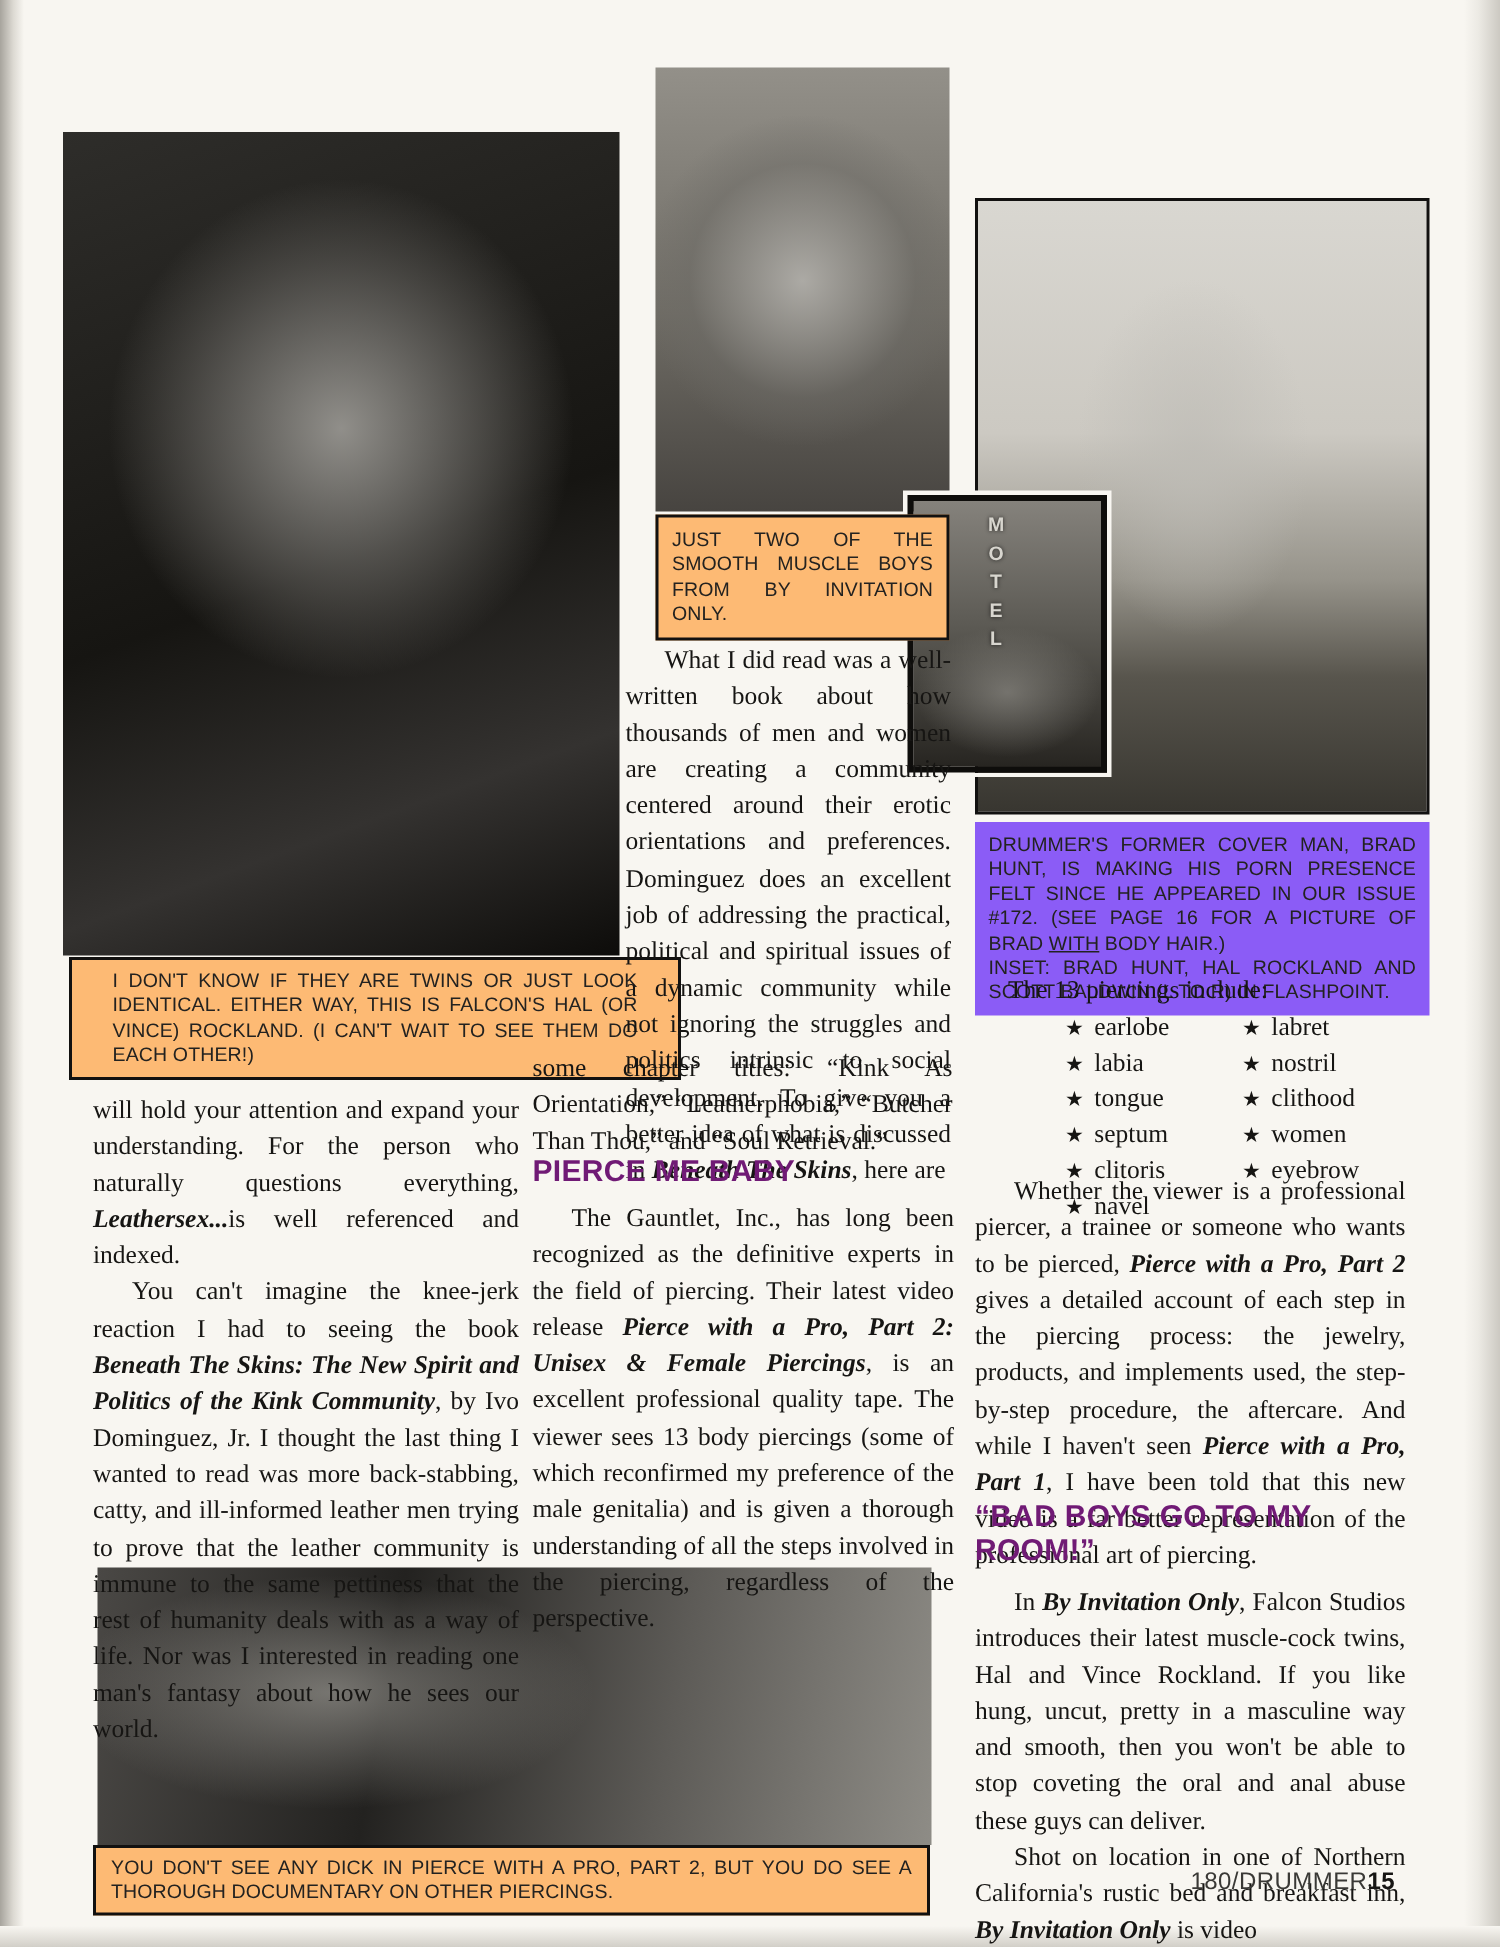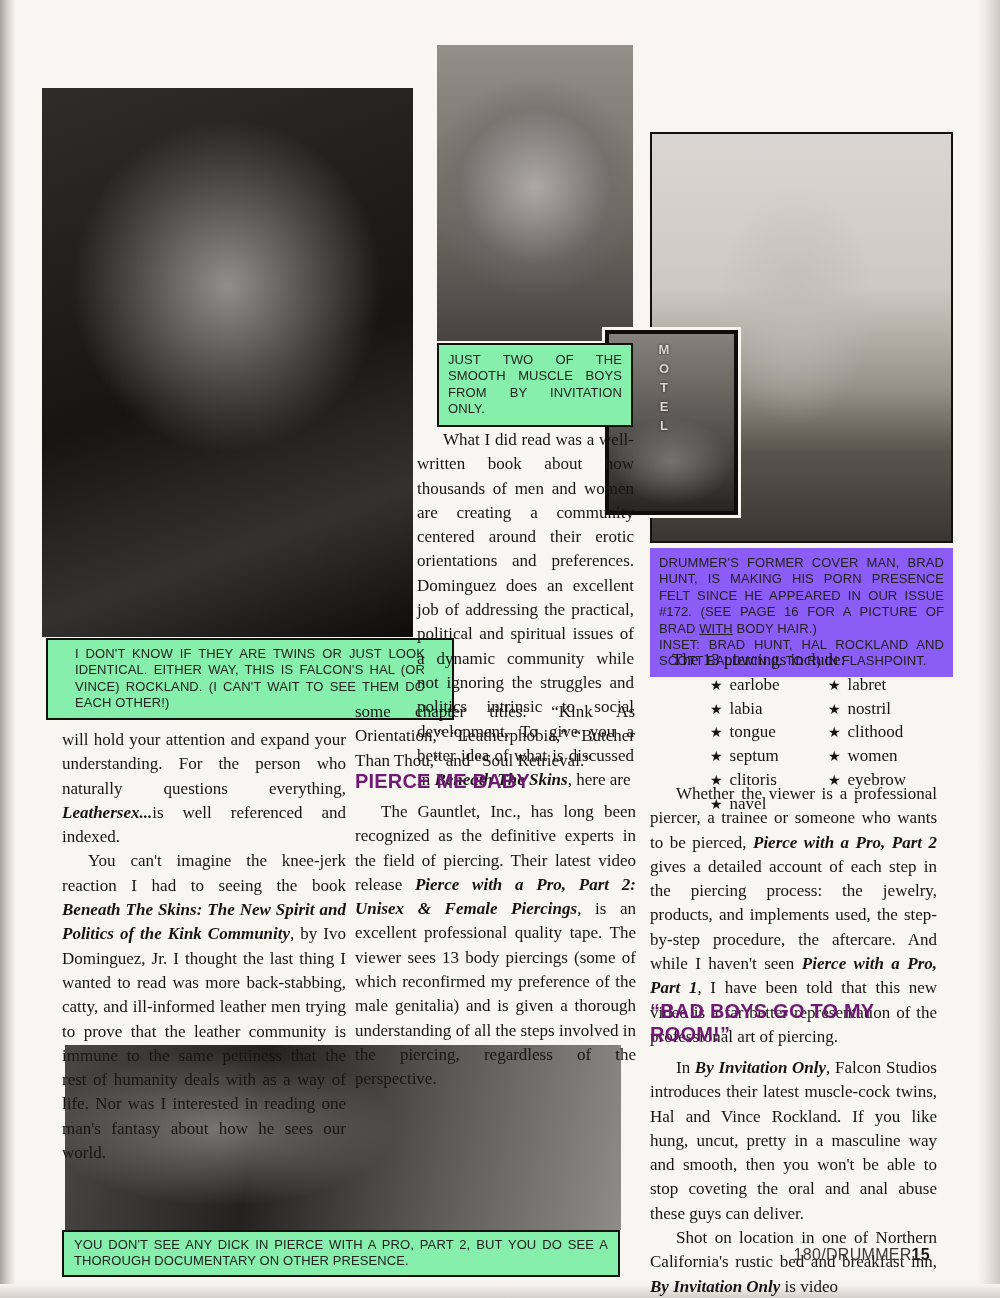--- a/index.html
+++ b/index.html
@@ -63,21 +63,21 @@
     background:
       radial-gradient(ellipse 45% 60% at 28% 45%, rgba(160,158,152,.65) 0%, rgba(0,0,0,0) 70%),
       linear-gradient(100deg, #4a4845 0%, #232220 35%, #5d5b57 68%, #8e8c86 100%);
   }
 
   .caption {
     position: absolute;
     font-family: "Liberation Sans", sans-serif;
     font-size: 13px; line-height: 1.26;
     letter-spacing: .1px;
-    background: #86efac;
+    background: #fdba74;
     color: #232220;
     box-sizing: border-box;
     text-align: justify;
   }
   .caption.boxed { border: 2px solid #121110; }
   .caption-left   { left: 46px;  top: 638px;  width: 408px; padding: 6px 27px; }
   .caption-middle { left: 437px; top: 343px;  width: 196px; padding: 7px 9px; }
   .caption-right  { left: 650px; top: 548px;  width: 303px; padding: 7px 9px; background: #8b5cf6; }
   .caption-bottom { left: 62px;  top: 1230px; width: 558px; padding: 5px 10px; }
 
@@ -140,21 +140,21 @@
     <span class="motel-sign">MOTEL</span>
   </div>
   <div class="photo photo-bottom"></div>
 
   <div class="caption boxed caption-left">I DON'T KNOW IF THEY ARE TWINS OR JUST LOOK IDENTICAL. EITHER WAY, THIS IS FALCON'S HAL (OR VINCE) ROCKLAND. (I CAN'T WAIT TO SEE THEM DO EACH OTHER!)</div>
   <div class="caption boxed caption-middle">JUST TWO OF THE SMOOTH MUSCLE BOYS FROM BY INVITATION ONLY.</div>
   <div class="caption caption-right">
     <div><span>DRUMMER'S FORMER COVER MAN, BRAD HUNT, IS MAKING HIS PORN PRESENCE FELT SINCE HE APPEARED IN OUR ISSUE #172. (SEE PAGE 16 FOR A PICTURE OF BRAD </span><span style="text-decoration: underline;">WITH</span><span> BODY HAIR.)</span></div>
     <div>INSET: BRAD HUNT, HAL ROCKLAND AND SCOTT BALDWIN (L TO R) IN FLASHPOINT.</div>
   </div>
-  <div class="caption boxed caption-bottom">YOU DON'T SEE ANY DICK IN PIERCE WITH A PRO, PART 2, BUT YOU DO SEE A THOROUGH DOCUMENTARY ON OTHER PRESENCE.</div>
+  <div class="caption boxed caption-bottom">YOU DON'T SEE ANY DICK IN PIERCE WITH A PRO, PART 2, BUT YOU DO SEE A THOROUGH DOCUMENTARY ON OTHER PIERCINGS.</div>
 
   <div class="col col-left">
     <p><span>will hold your attention and expand your understanding.  For the person who naturally questions everything, </span><span style="font-weight: bold; font-style: italic;">Leathersex...</span><span>is well referenced and indexed.</span></p>
     <p class="ind"><span>You can't imagine the knee-jerk reaction I had to seeing the book </span><span style="font-weight: bold; font-style: italic;">Beneath The Skins: The New Spirit and Politics of the Kink Community</span><span>, by Ivo Dominguez, Jr. I thought the last thing I wanted to read was more back-stabbing, catty, and ill-informed leather men trying to prove that the leather community is immune to the same pettiness that the rest of humanity deals with as a way of life.  Nor was I interested in reading one man's fantasy about how he sees our world.</span></p>
   </div>
 
   <div class="col mid-narrow">
     <p class="ind"><span>What I did read was a well-written book about how thousands of men and women are creating a community centered around their erotic orientations and preferences. Dominguez does an excellent job of addressing the practical, political and spiritual  issues of a dynamic community while not ignoring the struggles and politics intrinsic to social development.  To give you a better idea of what is discussed in </span><span style="font-weight: bold; font-style: italic;">Beneath The Skins</span><span>, here are</span></p>
   </div>
   <div class="col mid-wide">

